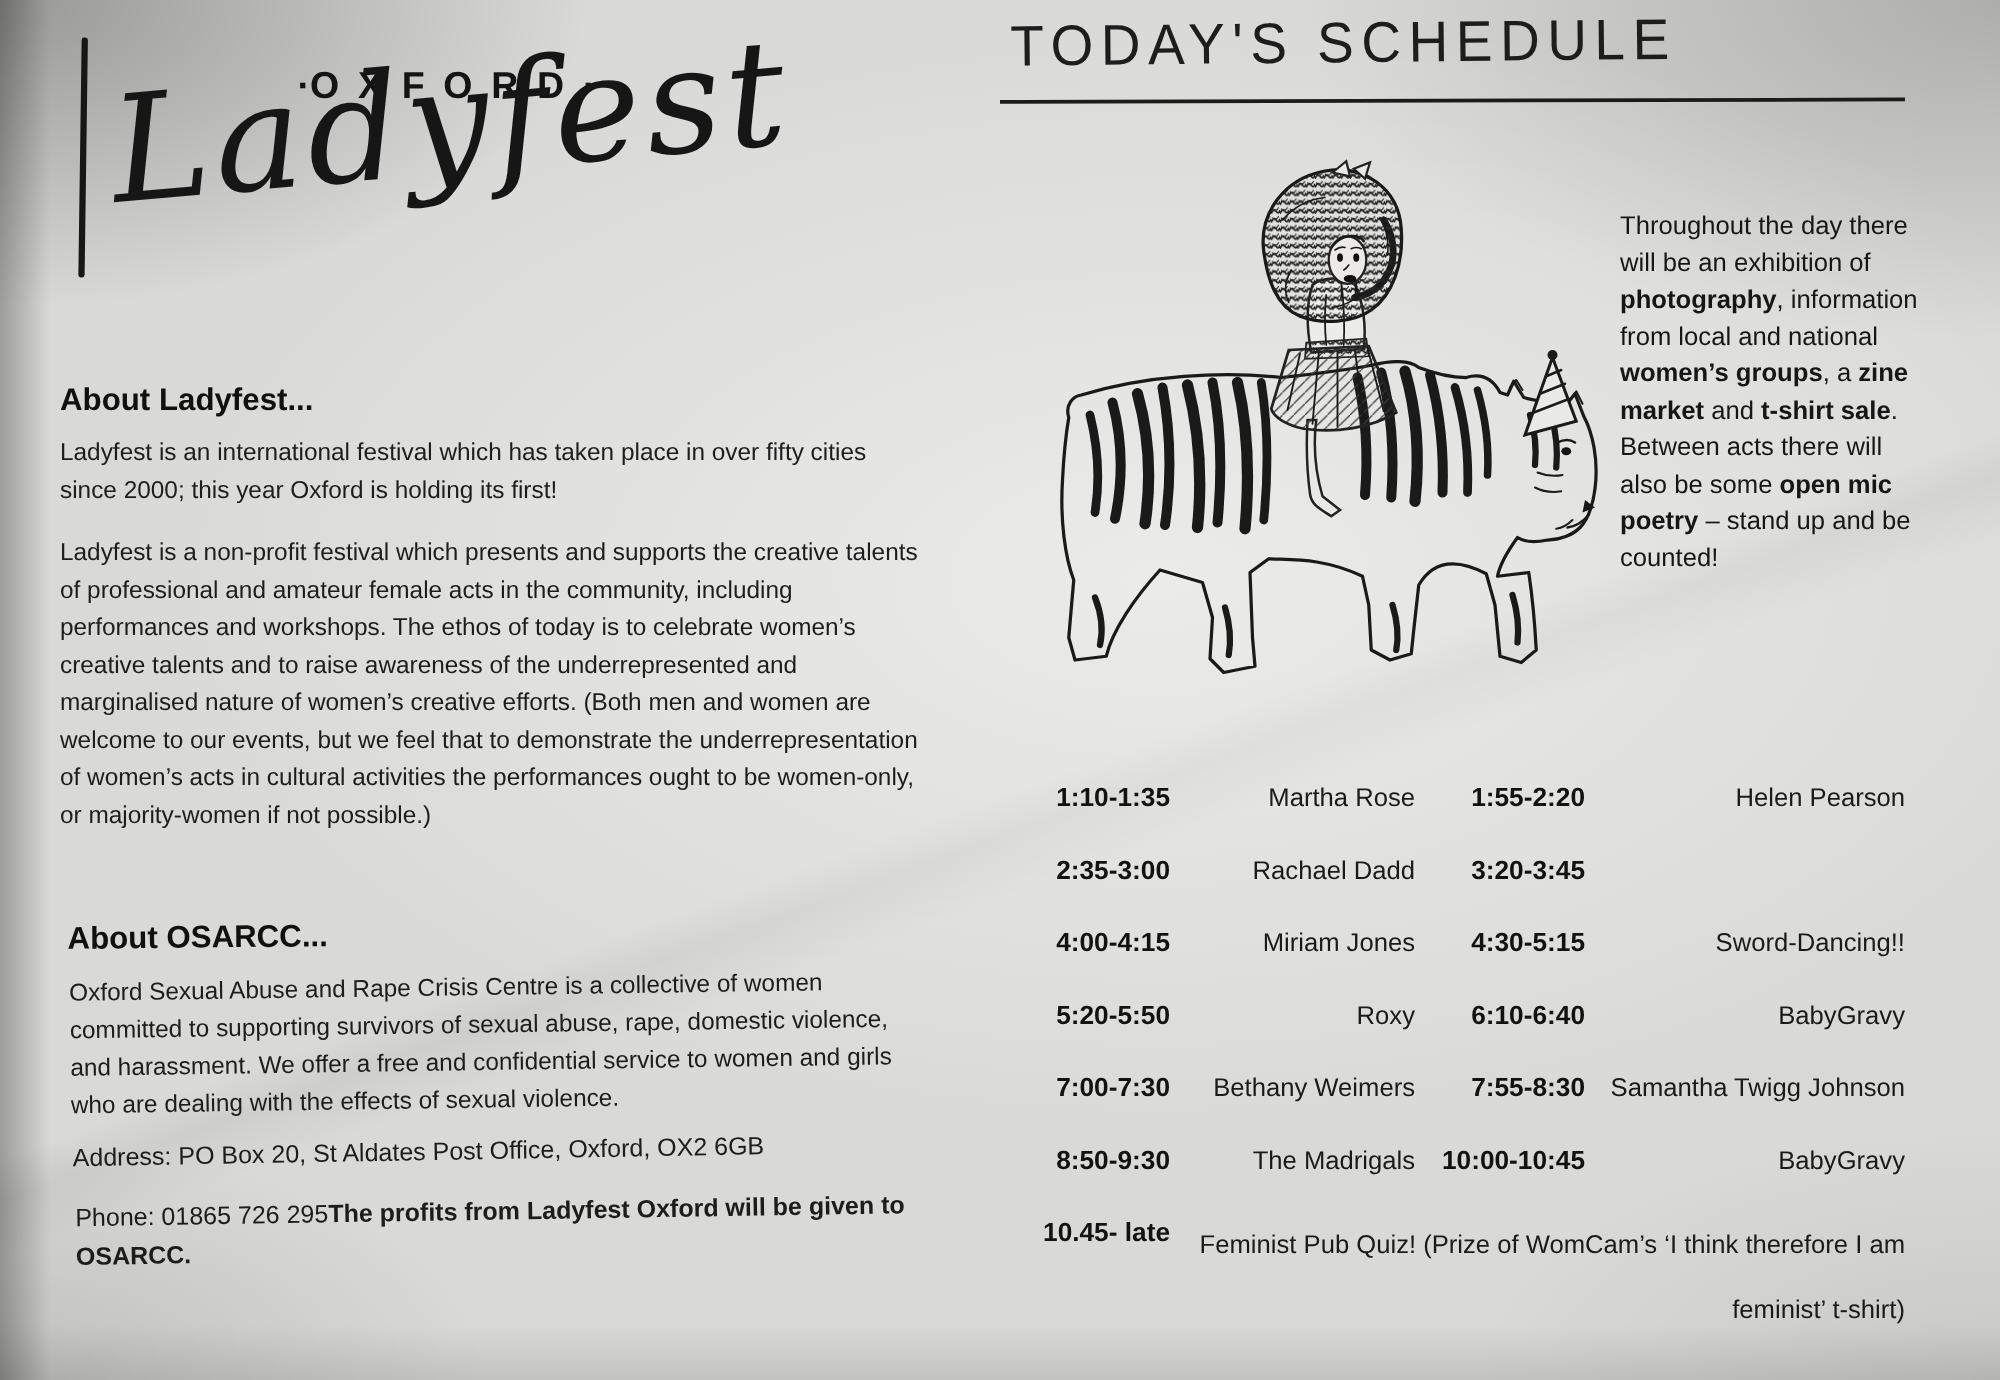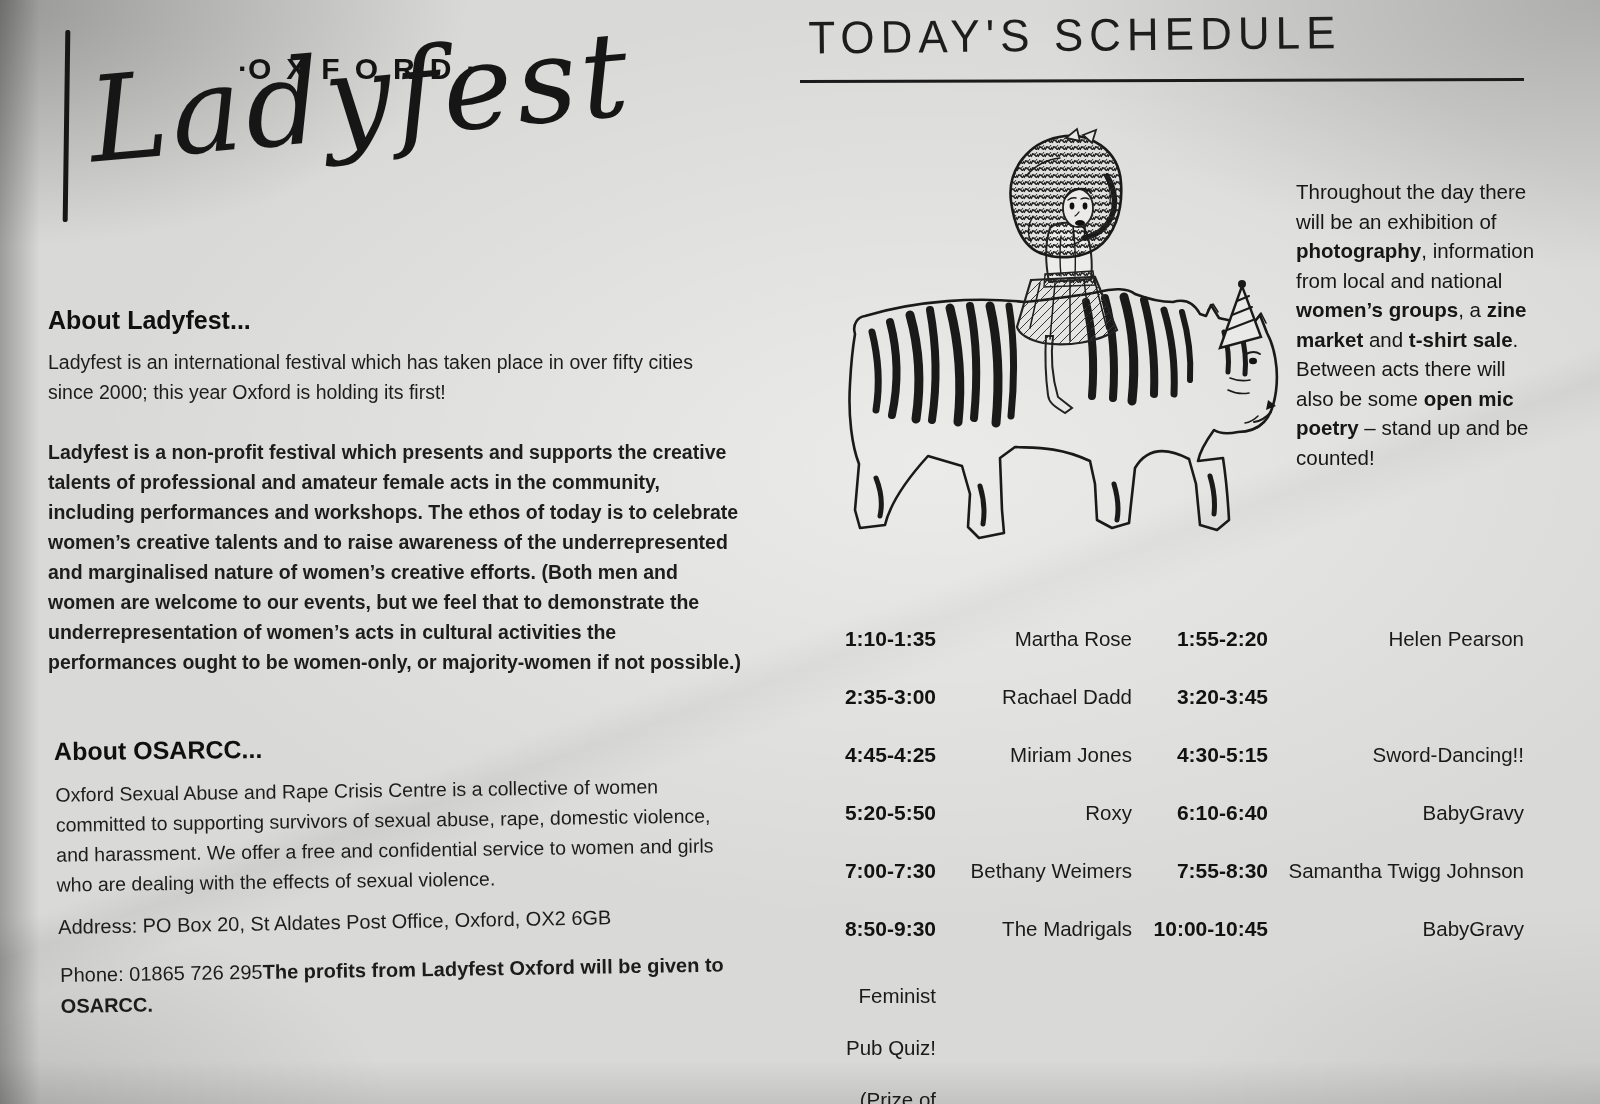--- a/index.html
+++ b/index.html
@@ -29,34 +29,34 @@
   #logo-script{
     left:84px;top:62px;font-family:"DejaVu Serif",serif;font-style:italic;
     font-size:118px;letter-spacing:4px;color:#161616;transform:rotate(-5deg);
     transform-origin:left top;line-height:1;
   }
   
   .heading{font-size:25px;font-weight:bold;color:#101010;}
   .para{font-size:19.5px;line-height:30px;color:#1d1d1d;}
   #about-ladyfest-heading{left:48px;top:306px;}
   #about-ladyfest-p1{left:48px;top:347px;width:690px;}
-  #about-ladyfest-p2{left:48px;top:437px;width:700px;font-weight:bold;}
+  #about-ladyfest-p2{left:48px;top:427px;width:700px;}
   #about-osarcc-heading{left:54px;top:736px;transform:rotate(-0.6deg);}
   #about-osarcc-p{left:56px;top:775px;width:668px;transform:rotate(-0.8deg);}
   #address-line{left:58px;top:916px;font-size:20px;transform:rotate(-1deg);transform-origin:left top;}
   #phone-line{left:60px;top:960px;width:700px;font-size:20px;line-height:31px;transform:rotate(-0.9deg);transform-origin:left top;}
   .b{font-weight:bold;}
   
   #sched-title{
     left:808px;top:12px;font-size:44px;letter-spacing:6px;color:#1d1d1d;
     transform:rotate(-0.6deg) scaleY(1.04);transform-origin:left top;font-weight:400;
   }
   #sched-rule{left:800px;top:79px;width:724px;height:2.5px;background:#1b1b1b;transform:rotate(-0.15deg);}
   #illustration{left:828px;top:112px;width:452px;height:458px;}
-  #info-para{left:1296px;top:166px;width:240px;font-size:20.5px;line-height:29.5px;color:#161616;margin-top:11px;}
+  #info-para{left:1296px;top:166px;width:240px;font-size:20.5px;line-height:29.5px;color:#161616;}
   
   #schedule{left:824px;top:622px;width:700px;text-align:right;}
   .sched-row{display:grid;grid-template-columns:112px 196px 136px 1fr;margin-bottom:24px;line-height:34px;}
   .sched-row .t{font-weight:bold;font-size:21px;color:#121212;white-space:nowrap;}
   .sched-row .a{font-size:20.5px;color:#1a1a1a;white-space:nowrap;}
   .sched-row.final{grid-template-columns:112px 1fr;margin-bottom:0;}
   .sched-row.final .a{white-space:normal;line-height:52px;padding-left:19px;}
   svg .ink{stroke:#1a1a1a;fill:none;stroke-linecap:round;stroke-linejoin:round;}
 </style>
 </head>
@@ -189,21 +189,21 @@
       <span class="a">Martha Rose</span>
       <span class="t">1:55-2:20</span>
       <span class="a">Helen Pearson</span>
     </div>
     <div class="sched-row">
       <span class="t">2:35-3:00</span>
       <span class="a">Rachael Dadd</span>
       <span class="t">3:20-3:45</span>
     </div>
     <div class="sched-row">
-      <span class="t">4:45-4:25</span>
+      <span class="t">4:00-4:15</span>
       <span class="a">Miriam Jones</span>
       <span class="t">4:30-5:15</span>
       <span class="a">Sword-Dancing!!</span>
     </div>
     <div class="sched-row">
       <span class="t">5:20-5:50</span>
       <span class="a">Roxy</span>
       <span class="t">6:10-6:40</span>
       <span class="a">BabyGravy</span>
     </div>
@@ -213,15 +213,16 @@
       <span class="t">7:55-8:30</span>
       <span class="a">Samantha Twigg Johnson</span>
     </div>
     <div class="sched-row">
       <span class="t">8:50-9:30</span>
       <span class="a">The Madrigals</span>
       <span class="t">10:00-10:45</span>
       <span class="a">BabyGravy</span>
     </div>
     <div class="sched-row final">
+      <span class="t">10.45- late</span>
       <span class="a">Feminist Pub Quiz! (Prize of WomCam’s ‘I think therefore I am feminist’ t-shirt)</span>
     </div>
   </div>
 
 </body></html>

